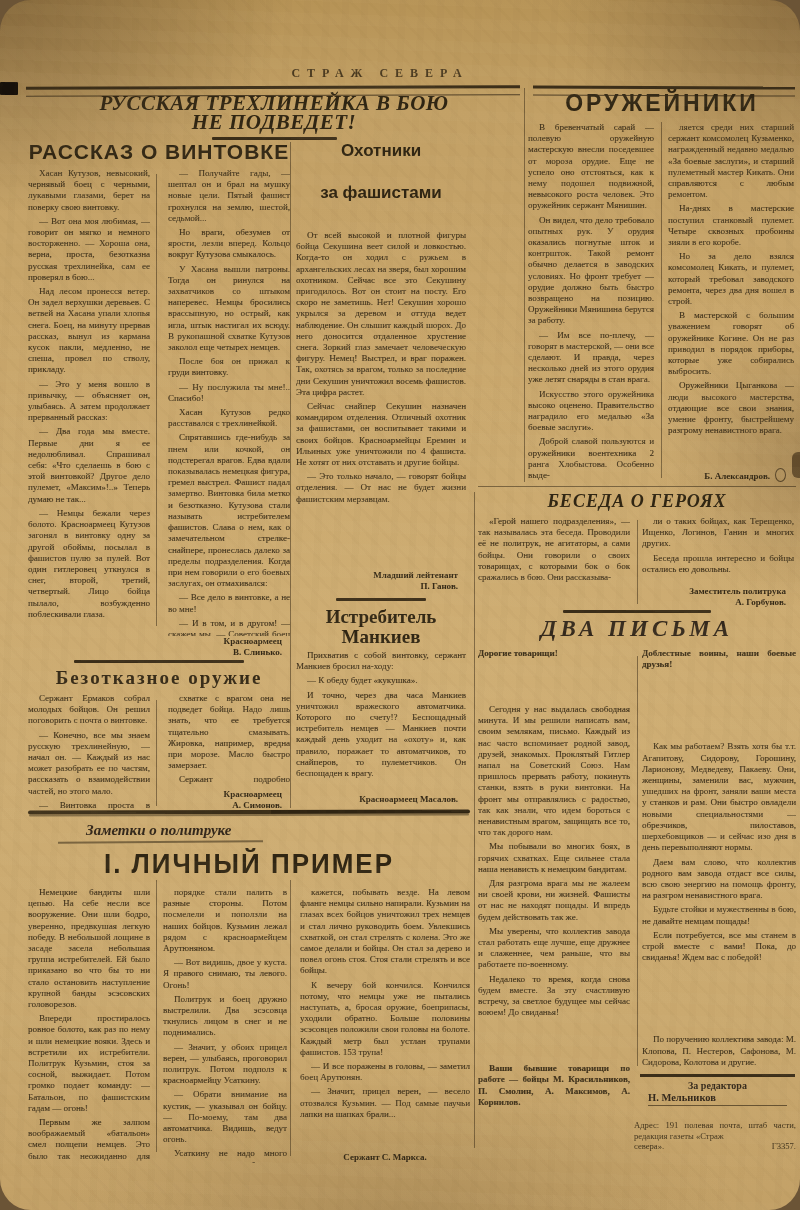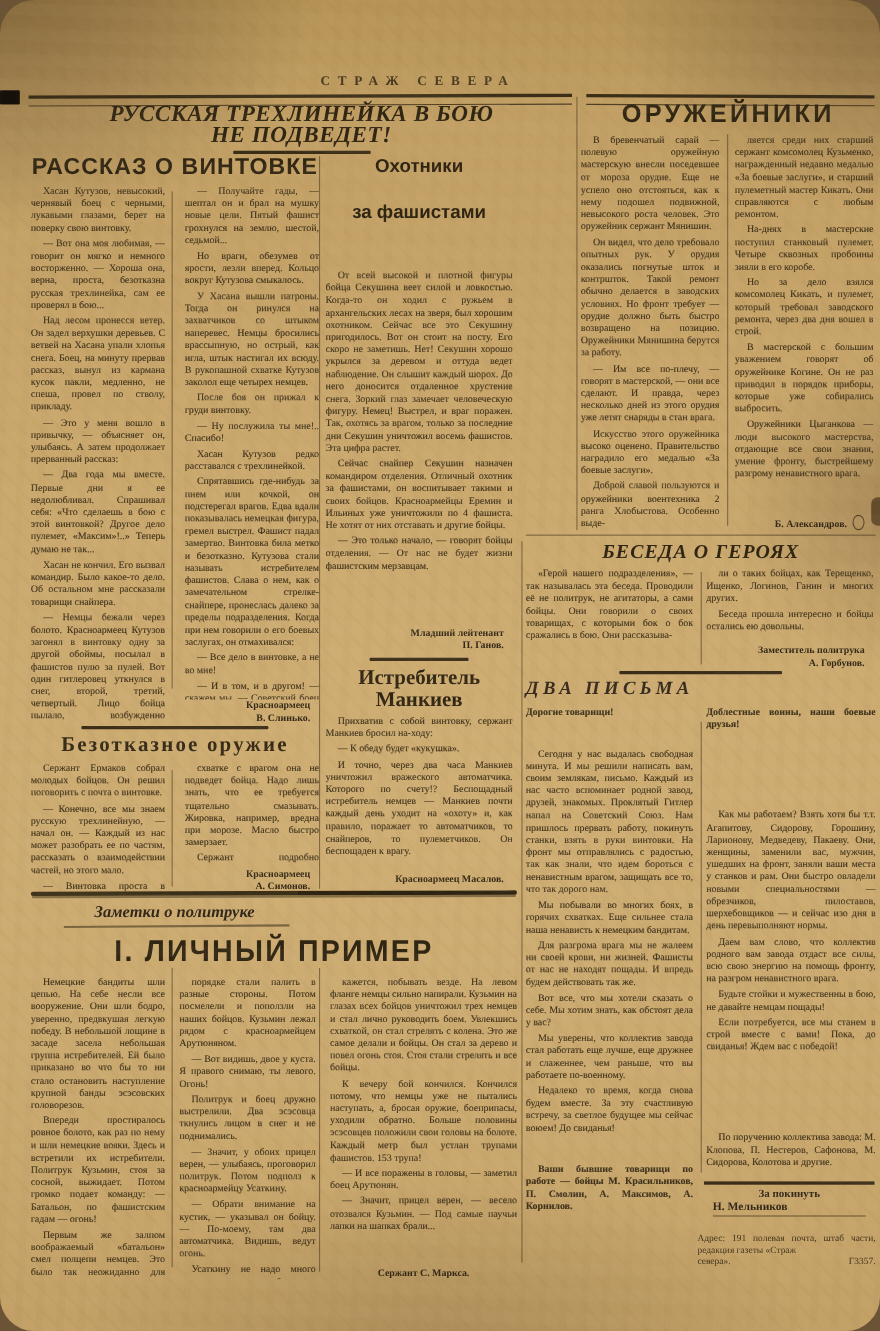--- a/index.html
+++ b/index.html
@@ -38,21 +38,21 @@
   
   .masthead{font-size:12px;font-weight:bold;letter-spacing:7px;text-align:center;color:#4a3a20;}
   .lead-h{font-style:italic;font-weight:bold;font-size:21px;line-height:19px;text-align:center;color:#2f2513;letter-spacing:.5px;}
   .h-sans{font-family:"Liberation Sans","DejaVu Sans",sans-serif;font-weight:bold;color:#2f2513;}
   .rasskaz-h{font-size:21px;letter-spacing:1px;text-align:center;}
   .ohot-h{font-size:17px;line-height:17px;text-align:center;}
   .oruzh-h{font-size:23px;letter-spacing:3px;text-align:center;}
   .bez-h{font-weight:bold;font-size:19px;letter-spacing:2px;text-align:center;color:#332816;}
   .istr-h{font-weight:bold;font-size:19px;line-height:20px;text-align:center;color:#2f2513;}
   .beseda-h{font-style:italic;font-weight:bold;font-size:18px;letter-spacing:1px;text-align:center;color:#2f2513;}
-  .pisma-h{font-style:italic;font-weight:bold;font-size:17px;letter-spacing:4px;color:#33281c;}
+  .pisma-h{font-style:italic;font-weight:bold;font-size:23px;letter-spacing:4px;text-align:center;color:#33281c;}
   .kicker{font-style:italic;font-weight:bold;font-size:15px;color:#33281c;}
   .lichny-h{font-size:26px;letter-spacing:2px;text-align:center;transform:scaleY(1.05);}
   .cols{display:flex;}
   .blob{background:#16100a;border-radius:1px;}
   .notch{background:rgba(74,54,28,.75);border-radius:6px 0 0 6px;}
   .circle-mark{display:inline-block;width:9px;height:12px;border:1.5px solid rgba(62,48,26,.8);border-radius:50%;vertical-align:-3px;margin-left:5px;}
   .footer-editor{border-top:3px solid #3b2e19;padding-top:3px;}
   .footer-editor .l1{font-weight:bold;font-size:10px;text-align:center;color:#33281c;}
   .footer-editor .l2{font-weight:bold;font-size:10.5px;text-align:left;color:#33281c;border-bottom:1px solid rgba(62,48,26,.7);padding-bottom:2px;margin:1px 8px 0;}
   .address{font-size:8.6px;line-height:10.6px;text-align:justify;}
@@ -90,21 +90,20 @@
   <div class="abs" style="left:28px;top:140px;width:262px;">
     <div class="h-sans rasskaz-h">РАССКАЗ О ВИНТОВКЕ</div>
     <div class="cols body-text" style="margin-top:4px;">
       <div class="col" style="width:122px;height:490px;">
         <div class="paras">
             <p>Хасан Кутузов, невысокий, чернявый боец с черными, лукавыми глазами, берет на поверку свою винтовку.</p>
             <p>— Вот она моя любимая, — говорит он мягко и немного восторженно. — Хороша она, верна, проста, безотказна русская трехлинейка, сам ее проверял в бою...</p>
             <p>Над лесом пронесся ветер. Он задел верхушки деревьев. С ветвей на Хасана упали хлопья снега. Боец, на минуту прервав рассказ, вынул из кармана кусок пакли, медленно, не спеша, провел по стволу, прикладу.</p>
             <p>— Это у меня вошло в привычку, — объясняет он, улыбаясь. А затем продолжает прерванный рассказ:</p>
             <p>— Два года мы вместе. Первые дни я ее недолюбливал. Спрашивал себя: «Что сделаешь в бою с этой винтовкой? Другое дело пулемет, «Максим»!..» Теперь думаю не так...</p>
-            <p>Хасан не кончил. Его вызвал командир. Было какое-то дело. Об остальном мне рассказали товарищи снайпера.</p>
             <p>— Немцы бежали через болото. Красноармеец Кутузов загонял в винтовку одну за другой обоймы, посылал в фашистов пулю за пулей. Вот один гитлеровец уткнулся в снег, второй, третий, четвертый. Лицо бойца пылало, возбужденно поблескивали глаза.</p>
           </div>
       </div>
       <div style="width:18px;"></div>
       <div class="col" style="width:122px;height:490px;">
         <div class="paras">
             <p>— Получайте гады, — шептал он и брал на мушку новые цели. Пятый фашист грохнулся на землю, шестой, седьмой...</p>
             <p>Но враги, обезумев от ярости, лезли вперед. Кольцо вокруг Кутузова смыкалось.</p>
             <p>У Хасана вышли патроны. Тогда он ринулся на захватчиков со штыком наперевес. Немцы бросились врассыпную, но острый, как игла, штык настигал их всюду. В рукопашной схватке Кутузов заколол еще четырех немцев.</p>
             <p>После боя он прижал к груди винтовку.</p>
@@ -144,21 +143,21 @@
           <span>А. Симонов.</span>
         </div>
       </div>
     </div>
   </div>
 
   <div class="abs" style="left:296px;top:142px;width:170px;">
     <div class="col body-text" style="height:450px;gap:25px;">
       <div class="h-sans ohot-h">Охотники</div>
       <div class="h-sans ohot-h">за фашистами</div>
-      <div class="paras" style="margin-top:19px;">
+      <div class="paras" style="margin-top:4px;">
           <p>От всей высокой и плотной фигуры бойца Секушина веет силой и ловкостью. Когда-то он ходил с ружьем в архангельских лесах на зверя, был хорошим охотником. Сейчас все это Секушину пригодилось. Вот он стоит на посту. Его скоро не заметишь. Нет! Секушин хорошо укрылся за деревом и оттуда ведет наблюдение. Он слышит каждый шорох. До него доносится отдаленное хрустение снега. Зоркий глаз замечает человеческую фигуру. Немец! Выстрел, и враг поражен. Так, охотясь за врагом, только за последние дни Секушин уничтожил восемь фашистов. Эта цифра растет.</p>
           <p>Сейчас снайпер Секушин назначен командиром отделения. Отличный охотник за фашистами, он воспитывает такими и своих бойцов. Красноармейцы Еремин и Ильиных уже уничтожили по 4 фашиста. Не хотят от них отставать и другие бойцы.</p>
           <p>— Это только начало, — говорят бойцы отделения. — От нас не будет жизни фашистским мерзавцам.</p>
         </div>
       <div class="sig">
         <span>Младший лейтенант</span><br>
         <span>П. Ганов.</span>
       </div>
     </div>
     <div class="srule" style="width:90px;margin:6px auto 6px;"></div>
@@ -233,21 +232,20 @@
     <div class="pisma-h" style="margin-top:3px;">ДВА ПИСЬМА</div>
     <div class="cols body-text" style="margin-top:6px;">
       <div class="col" style="width:152px;height:460px;">
         <div class="paras">
           <p class="lead-bold">Дорогие товарищи!</p>
         </div>
         <div class="paras" style="flex:1 1 auto;">
             <p>Сегодня у нас выдалась свободная минута. И мы решили написать вам, своим землякам, письмо. Каждый из нас часто вспоминает родной завод, друзей, знакомых. Проклятый Гитлер напал на Советский Союз. Нам пришлось прервать работу, покинуть станки, взять в руки винтовки. На фронт мы отправлялись с радостью, так как знали, что идем бороться с ненавистным врагом, защищать все то, что так дорого нам.</p>
             <p>Мы побывали во многих боях, в горячих схватках. Еще сильнее стала наша ненависть к немецким бандитам.</p>
             <p>Для разгрома врага мы не жалеем ни своей крови, ни жизней. Фашисты от нас не находят пощады. И впредь будем действовать так же.</p>
-            <p>Вот все, что мы хотели сказать о себе. Мы хотим знать, как обстоят дела у вас?</p>
             <p>Мы уверены, что коллектив завода стал работать еще лучше, еще дружнее и слаженнее, чем раньше, что вы работаете по-военному.</p>
             <p>Недалеко то время, когда снова будем вместе. За эту счастливую встречу, за светлое будущее мы сейчас воюем! До свиданья!</p>
           </div>
         <p class="body-sign" style="margin:0;font-size:9px;line-height:11.2px;text-align:justify;font-weight:bold;">Ваши бывшие товарищи по работе — бойцы М. Красильников, П. Смолин, А. Максимов, А. Корнилов.</p>
       </div>
       <div style="width:12px;"></div>
       <div class="col" style="width:154px;height:420px;">
         <div class="paras">
           <p class="lead-bold">Доблестные воины, наши боевые друзья!</p>
         </div>
@@ -295,21 +293,21 @@
             <p>— Значит, прицел верен, — весело отозвался Кузьмин. — Под самые паучьи лапки на шапках брали...</p>
           </div>
         <div class="sig center">
           <span>Сержант С. Маркса.</span>
         </div>
       </div>
     </div>
   </div>
 
   <div class="abs footer-editor" style="left:640px;top:1074px;width:155px;">
-    <div class="l1">За покинуть</div>
+    <div class="l1">За редактора</div>
     <div class="l2">Н. Мельников</div>
   </div>
   <div class="abs address" style="left:634px;top:1120px;width:162px;">
     <span>Адрес: 191 полевая почта, штаб части, редакция газеты «Страж</span>
     <div class="last">
       <span>севера».</span>
       <span>Г3357.</span>
     </div>
   </div>
 

